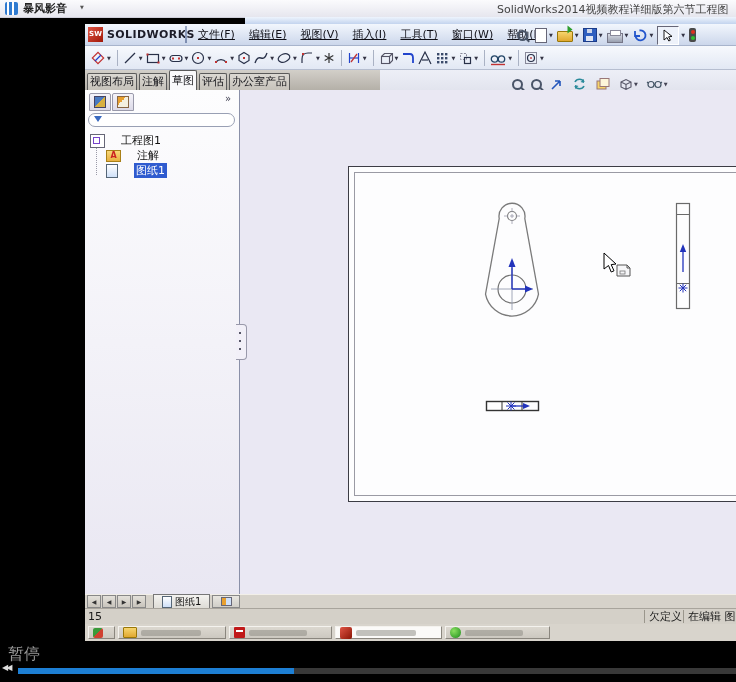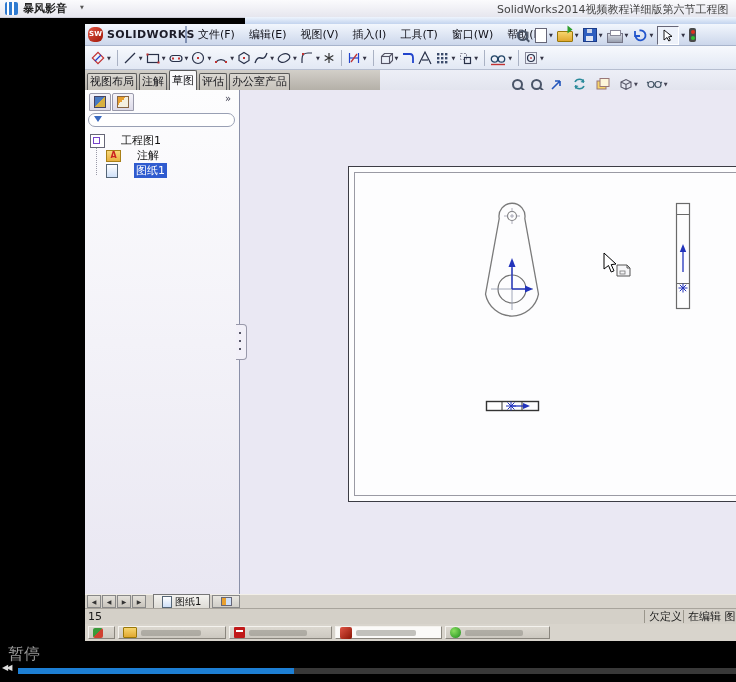--- a/index.html
+++ b/index.html
@@ -16,29 +16,29 @@
   .pl-caret{position:absolute;left:80px;top:4px;font-size:5px;color:#555;}
   .pl-title{position:absolute;left:497px;top:2px;font-size:11px;color:#444;white-space:nowrap;}
 
   
   .sw-titlesliver{position:absolute;left:245px;top:17px;width:491px;height:7px;
                   background:linear-gradient(#eef4fd,#c3d4ee);}
 
   
   .menubar{position:absolute;left:85px;top:24px;width:651px;height:22px;
            background:linear-gradient(#f2f6fd,#ccd7eb);border-bottom:1px solid #a8b4cc;box-sizing:border-box;}
-  .sw-logo{position:absolute;left:3px;top:3px;width:15px;height:15px;border-radius:6px;
+  .sw-logo{position:absolute;left:3px;top:3px;width:15px;height:15px;border-radius:0;
            background:linear-gradient(135deg,#e05545,#a01808);color:#fff;font-size:7px;
            font-weight:bold;text-align:center;line-height:15px;}
   .sw-brand{position:absolute;left:22px;top:4px;font-size:11px;font-weight:bold;
             letter-spacing:.4px;color:#1c1c28;}
   .menu-sep{position:absolute;left:100px;top:2px;width:2px;height:17px;
             background:linear-gradient(#9aa8c4,#7c8cb0);}
   .menus{position:absolute;left:106px;top:0;height:21px;display:flex;align-items:center;}
-  .menus span{padding:0 7px;font-size:11px;color:#101018;cursor:default;}
+  .menus span{padding:0 7px;font-size:11px;color:#101018;cursor:default;text-decoration:underline;}
   .mag{position:relative;width:7px;height:7px;border:2px solid #4a5568;border-radius:50%;}
   .mag::after{content:"";position:absolute;width:5px;height:2px;background:#4a5568;
               transform:rotate(45deg);right:-4px;bottom:-2px;}
   .search-pin{position:absolute;left:432px;top:6px;}
   .stdbar{position:absolute;left:450px;top:2px;height:18px;display:flex;align-items:center;}
   .tbu{display:flex;align-items:center;margin-right:4px;}
   .tbu .caret{font-size:5px;color:#334;margin-left:2px;}
   .ico-new{width:10px;height:13px;background:#fff;border:1px solid #667;}
   .ico-open{width:14px;height:9px;background:linear-gradient(#f7d56e,#e0a830);
             border:1px solid #997708;border-radius:1px;margin-top:3px;position:relative;}

